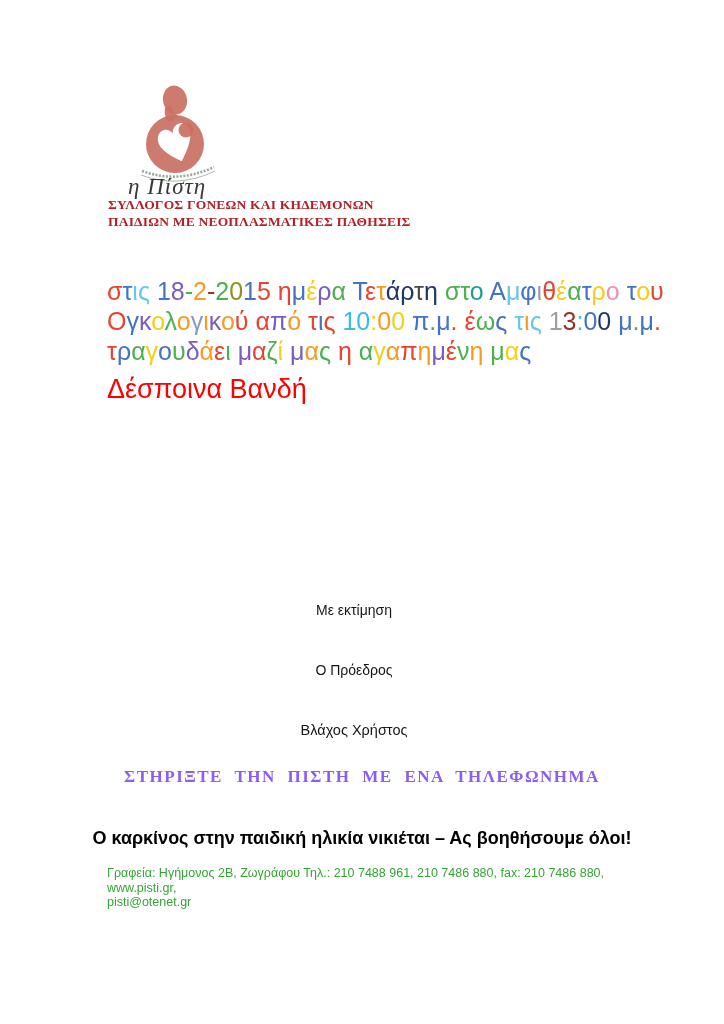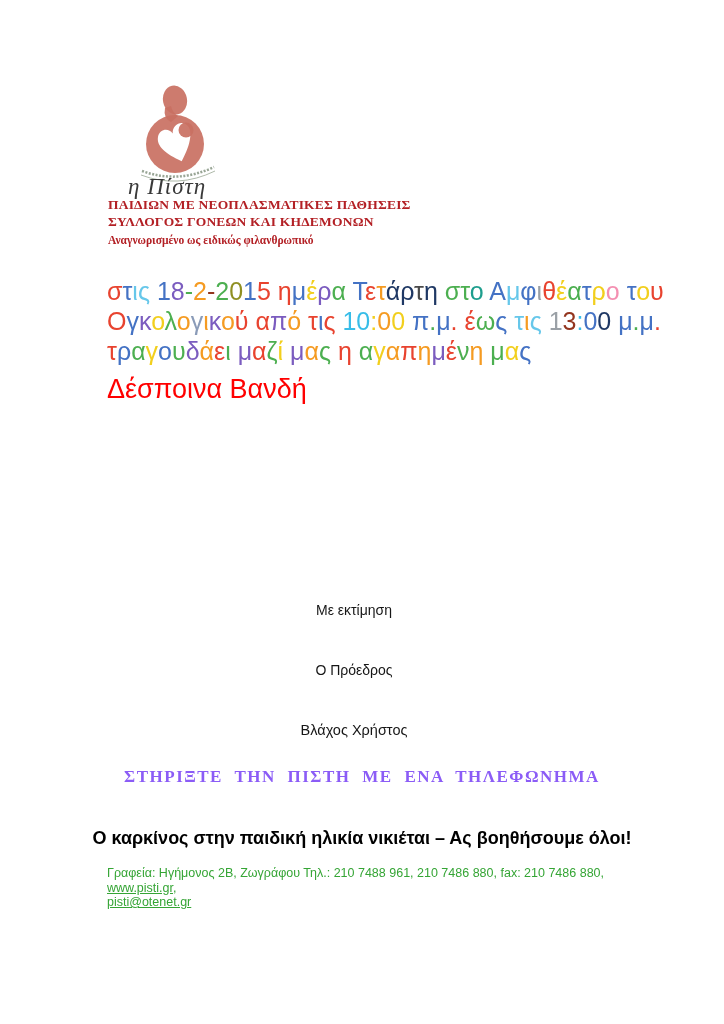--- a/index.html
+++ b/index.html
@@ -53,21 +53,21 @@
   .slogan{
     top:828px;left:0;right:0;text-align:center;
     font-weight:bold;font-size:18px;color:#000;
   }
 
   
   .footer{
     left:107px;top:866px;width:520px;
     font-size:12.5px;line-height:14.5px;
   }
-  .footer a{color:inherit;text-decoration:underline;cursor:pointer;text-align:center;}
+  .footer a{color:inherit;cursor:pointer;text-align:center;}
 </style>
 </head>
 <body>
 
 <div class="abs" id="logo">
   <svg width="116" height="120" viewBox="0 0 116 120">
 
     <circle cx="49" cy="60" r="29" fill="#C97062" opacity="0.92"></circle>
 
     <ellipse cx="49" cy="16" rx="12" ry="14.5" fill="#C97062" opacity="0.92" transform="rotate(-12 49 16)"></ellipse>
@@ -78,25 +78,24 @@
     <circle cx="60" cy="46" r="7.5" fill="#C97062" opacity="0.92"></circle>
 
     <path d="M16 87 Q52 100 88 83" stroke="#7E8F7A" stroke-width="2.5" fill="none" stroke-dasharray="2 1.5" opacity="0.8"></path>
     <path d="M15 91 Q52 105 89 87" stroke="#9AA894" stroke-width="1" fill="none" opacity="0.8"></path>
 
     <text x="2" y="110" font-family="Liberation Serif, serif" font-style="italic" font-size="23" letter-spacing="1" fill="#3A3A3A">η Πίστη</text>
   </svg>
 </div>
 
 <div class="abs org-name" style="color:#B32025;">
+  <div>ΣΥΛΛΟΓΟΣ ΓΟΝΕΩΝ ΚΑΙ ΚΗΔΕΜΟΝΩΝ</div>
   <div>ΠΑΙΔΙΩΝ ΜΕ ΝΕΟΠΛΑΣΜΑΤΙΚΕΣ ΠΑΘΗΣΕΙΣ</div>
-  <div>ΣΥΛΛΟΓΟΣ ΓΟΝΕΩΝ ΚΑΙ ΚΗΔΕΜΟΝΩΝ</div>
 </div>
 <div class="abs org-recognition" style="color:#B32025;">
-  <div>Αναγνωρισμένο ως ειδικώς φιλανθρωπικό</div>
 </div>
 
 <div class="abs announcement">
   <span class="rline"><span style="color: rgb(232, 67, 47);">σ</span><span style="color: rgb(68, 114, 196);">τ</span><span style="color: rgb(102, 199, 234);">ι</span><span style="color: rgb(102, 199, 234);">ς</span><span> </span><span style="color: rgb(68, 114, 196);">1</span><span style="color: rgb(123, 92, 191);">8</span><span style="color: rgb(76, 175, 80);">-</span><span style="color: rgb(245, 155, 34);">2</span><span style="color: rgb(147, 53, 31);">-</span><span style="color: rgb(76, 175, 80);">2</span><span style="color: rgb(143, 143, 34);">0</span><span style="color: rgb(68, 114, 196);">1</span><span style="color: rgb(232, 67, 47);">5</span><span> </span><span style="color: rgb(232, 67, 47);">η</span><span style="color: rgb(68, 114, 196);">μ</span><span style="color: rgb(242, 207, 29);">έ</span><span style="color: rgb(123, 92, 191);">ρ</span><span style="color: rgb(76, 175, 80);">α</span><span> </span><span style="color: rgb(68, 114, 196);">Τ</span><span style="color: rgb(232, 67, 47);">ε</span><span style="color: rgb(245, 155, 34);">τ</span><span style="color: rgb(31, 56, 100);">ά</span><span style="color: rgb(31, 56, 100);">ρ</span><span style="color: rgb(74, 74, 74);">τ</span><span style="color: rgb(31, 56, 100);">η</span><span> </span><span style="color: rgb(76, 175, 80);">σ</span><span style="color: rgb(76, 175, 80);">τ</span><span style="color: rgb(30, 158, 142);">ο</span><span> </span><span style="color: rgb(68, 114, 196);">Α</span><span style="color: rgb(102, 199, 234);">μ</span><span style="color: rgb(68, 114, 196);">φ</span><span style="color: rgb(154, 160, 166);">ι</span><span style="color: rgb(232, 67, 47);">θ</span><span style="color: rgb(242, 207, 29);">έ</span><span style="color: rgb(76, 175, 80);">α</span><span style="color: rgb(68, 114, 196);">τ</span><span style="color: rgb(242, 207, 29);">ρ</span><span style="color: rgb(244, 143, 177);">ο</span><span> </span><span style="color: rgb(68, 114, 196);">τ</span><span style="color: rgb(242, 207, 29);">ο</span><span style="color: rgb(232, 67, 47);">υ</span></span>
   <span class="rline"><span style="color: rgb(232, 67, 47);">Ο</span><span style="color: rgb(68, 114, 196);">γ</span><span style="color: rgb(123, 92, 191);">κ</span><span style="color: rgb(242, 207, 29);">ο</span><span style="color: rgb(76, 175, 80);">λ</span><span style="color: rgb(245, 155, 34);">ο</span><span style="color: rgb(138, 155, 184);">γ</span><span style="color: rgb(245, 155, 34);">ι</span><span style="color: rgb(123, 92, 191);">κ</span><span style="color: rgb(245, 155, 34);">ο</span><span style="color: rgb(232, 67, 47);">ύ</span><span> </span><span style="color: rgb(232, 67, 47);">α</span><span style="color: rgb(123, 92, 191);">π</span><span style="color: rgb(245, 155, 34);">ό</span><span> </span><span style="color: rgb(232, 67, 47);">τ</span><span style="color: rgb(68, 114, 196);">ι</span><span style="color: rgb(232, 67, 47);">ς</span><span> </span><span style="color: rgb(56, 189, 232);">1</span><span style="color: rgb(56, 189, 232);">0</span><span style="color: rgb(242, 207, 29);">:</span><span style="color: rgb(245, 155, 34);">0</span><span style="color: rgb(242, 207, 29);">0</span><span> </span><span style="color: rgb(68, 114, 196);">π</span><span style="color: rgb(76, 175, 80);">.</span><span style="color: rgb(68, 114, 196);">μ</span><span style="color: rgb(232, 67, 47);">.</span><span> </span><span style="color: rgb(232, 67, 47);">έ</span><span style="color: rgb(76, 175, 80);">ω</span><span style="color: rgb(68, 114, 196);">ς</span><span> </span><span style="color: rgb(102, 199, 234);">τ</span><span style="color: rgb(245, 155, 34);">ι</span><span style="color: rgb(102, 199, 234);">ς</span><span> </span><span style="color: rgb(154, 160, 166);">1</span><span style="color: rgb(147, 53, 31);">3</span><span style="color: rgb(56, 189, 232);">:</span><span style="color: rgb(68, 114, 196);">0</span><span style="color: rgb(31, 56, 100);">0</span><span> </span><span style="color: rgb(68, 114, 196);">μ</span><span style="color: rgb(76, 175, 80);">.</span><span style="color: rgb(68, 114, 196);">μ</span><span style="color: rgb(232, 67, 47);">.</span></span>
   <span class="rline"><span style="color: rgb(232, 67, 47);">τ</span><span style="color: rgb(68, 114, 196);">ρ</span><span style="color: rgb(76, 175, 80);">α</span><span style="color: rgb(242, 207, 29);">γ</span><span style="color: rgb(68, 114, 196);">ο</span><span style="color: rgb(76, 175, 80);">υ</span><span style="color: rgb(123, 92, 191);">δ</span><span style="color: rgb(245, 155, 34);">ά</span><span style="color: rgb(232, 67, 47);">ε</span><span style="color: rgb(76, 175, 80);">ι</span><span> </span><span style="color: rgb(123, 92, 191);">μ</span><span style="color: rgb(232, 67, 47);">α</span><span style="color: rgb(76, 175, 80);">ζ</span><span style="color: rgb(242, 207, 29);">ί</span><span> </span><span style="color: rgb(123, 92, 191);">μ</span><span style="color: rgb(245, 155, 34);">α</span><span style="color: rgb(76, 175, 80);">ς</span><span> </span><span style="color: rgb(232, 67, 47);">η</span><span> </span><span style="color: rgb(76, 175, 80);">α</span><span style="color: rgb(242, 207, 29);">γ</span><span style="color: rgb(245, 155, 34);">α</span><span style="color: rgb(232, 67, 47);">π</span><span style="color: rgb(245, 155, 34);">η</span><span style="color: rgb(123, 92, 191);">μ</span><span style="color: rgb(232, 67, 47);">έ</span><span style="color: rgb(76, 175, 80);">ν</span><span style="color: rgb(245, 155, 34);">η</span><span> </span><span style="color: rgb(76, 175, 80);">μ</span><span style="color: rgb(242, 207, 29);">α</span><span style="color: rgb(68, 114, 196);">ς</span></span>
 </div>
 
 <div class="abs artist" style="color:#FF0000;">Δέσποινα Βανδή</div>
 

